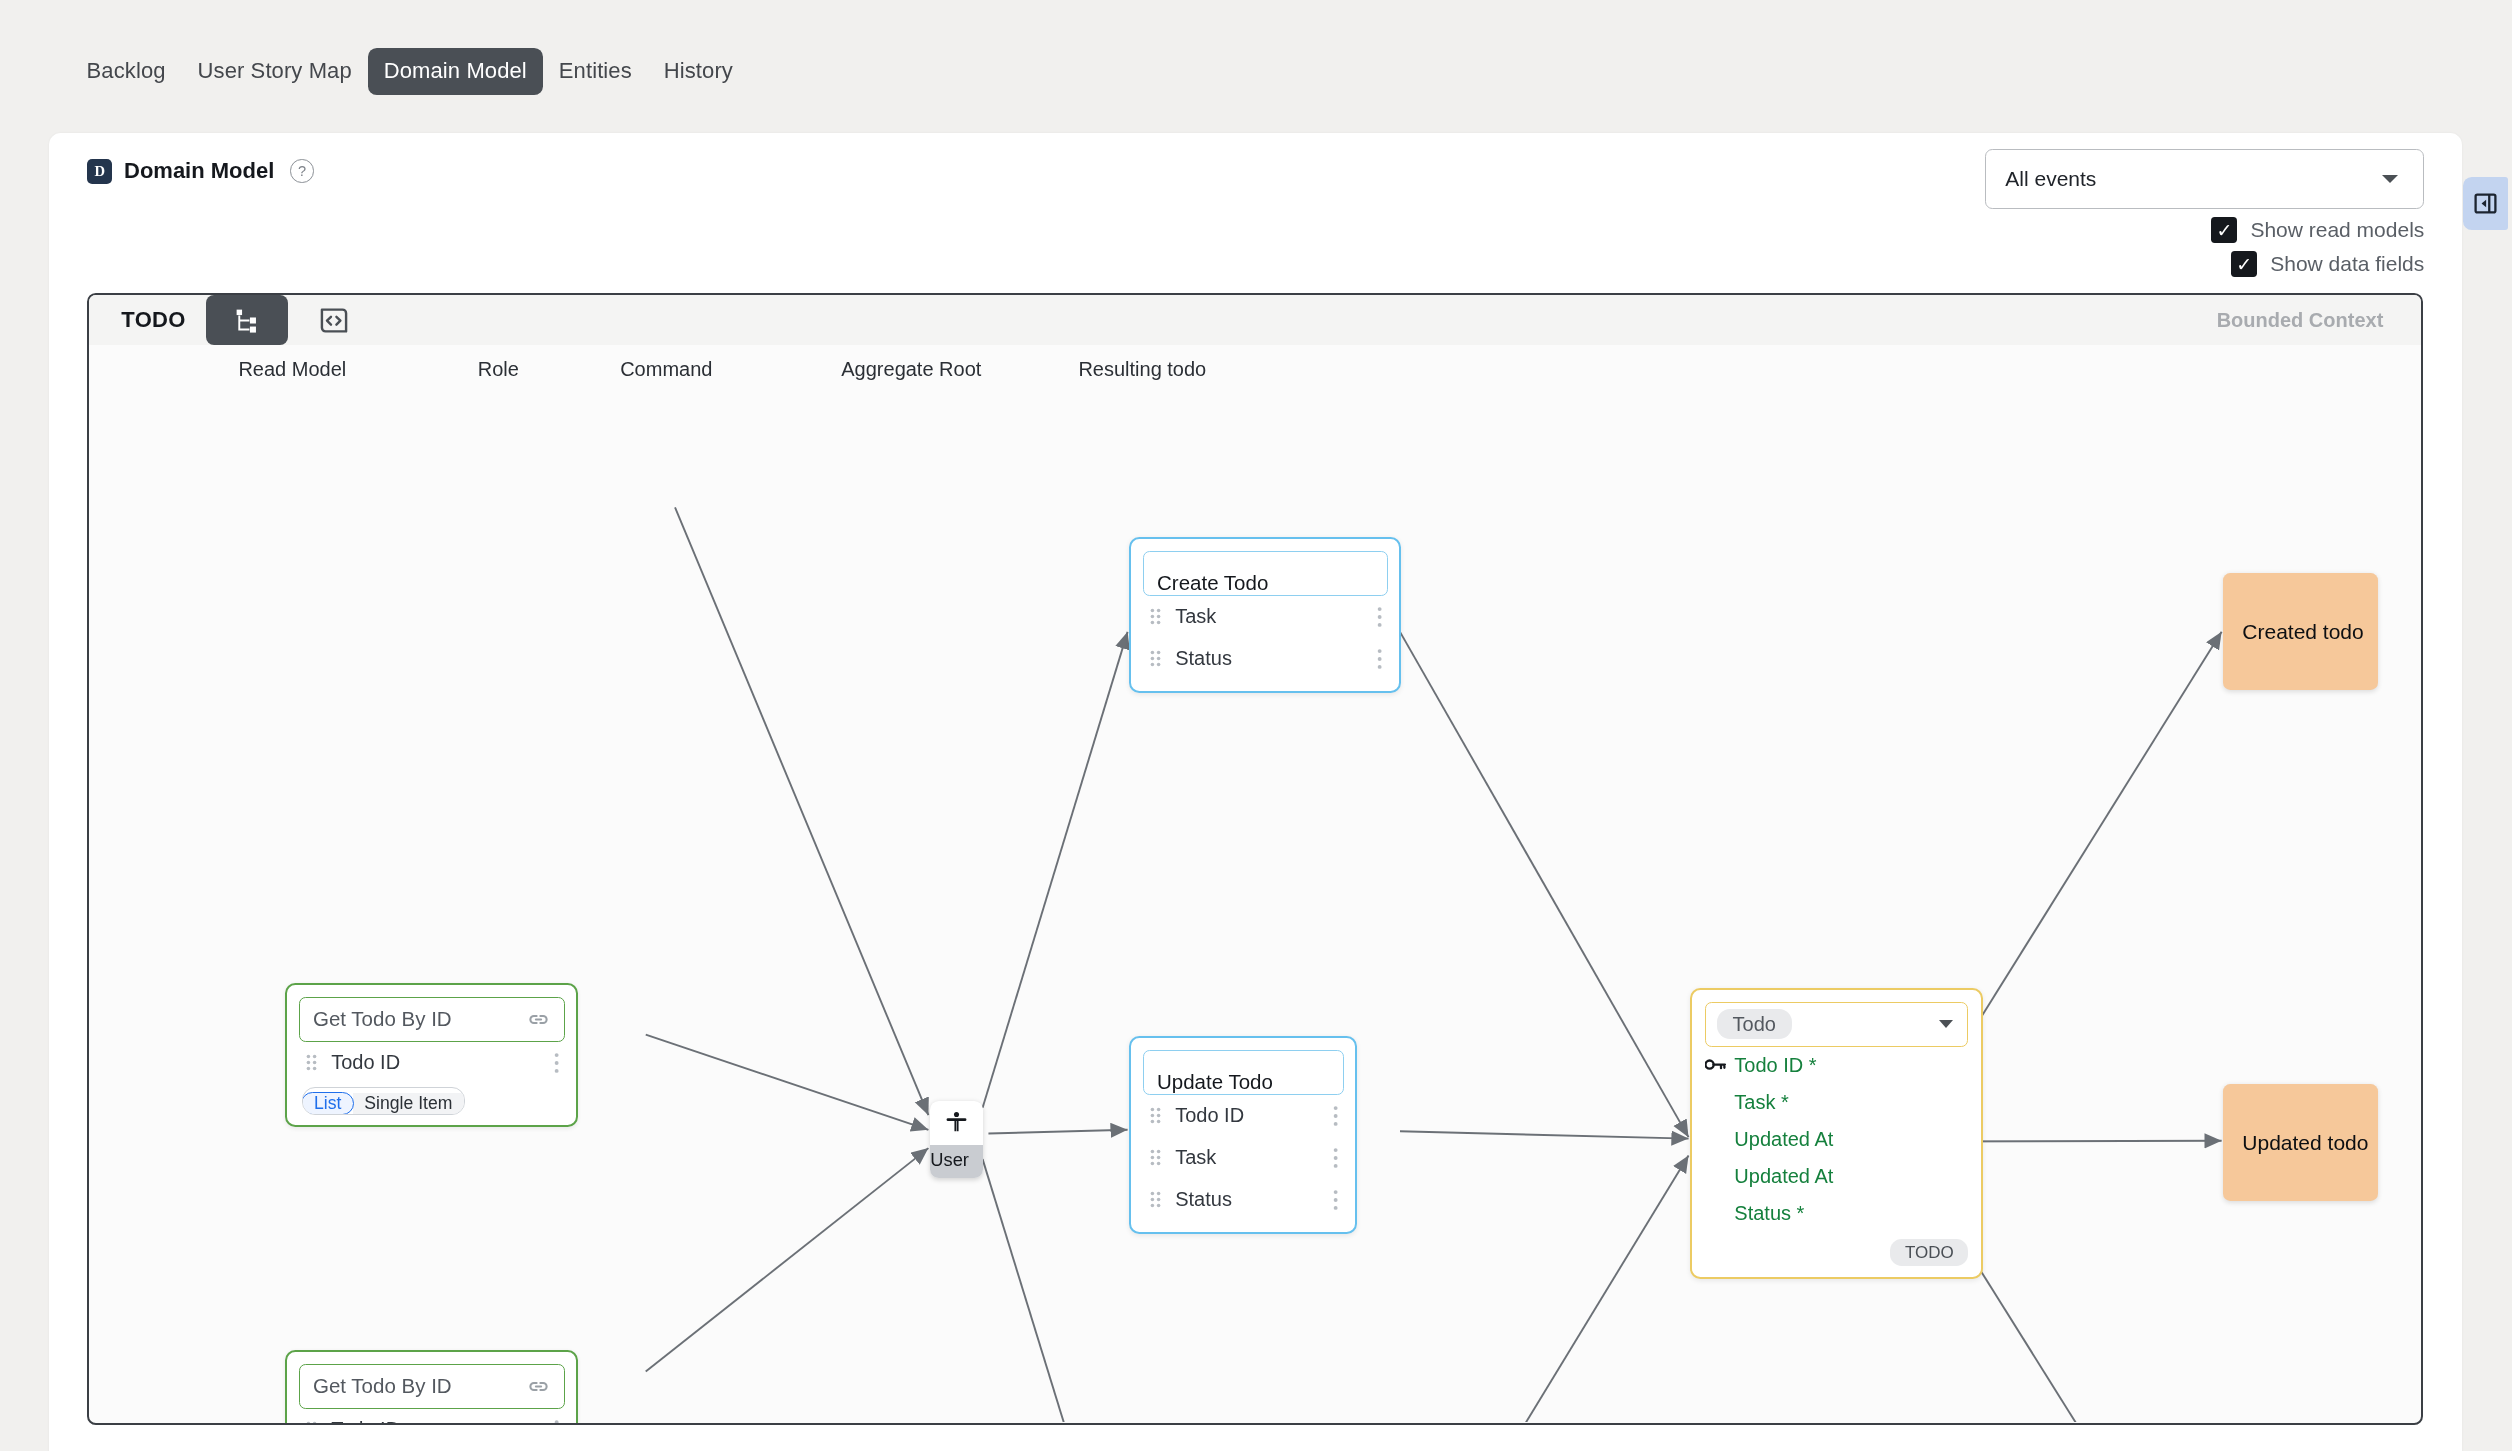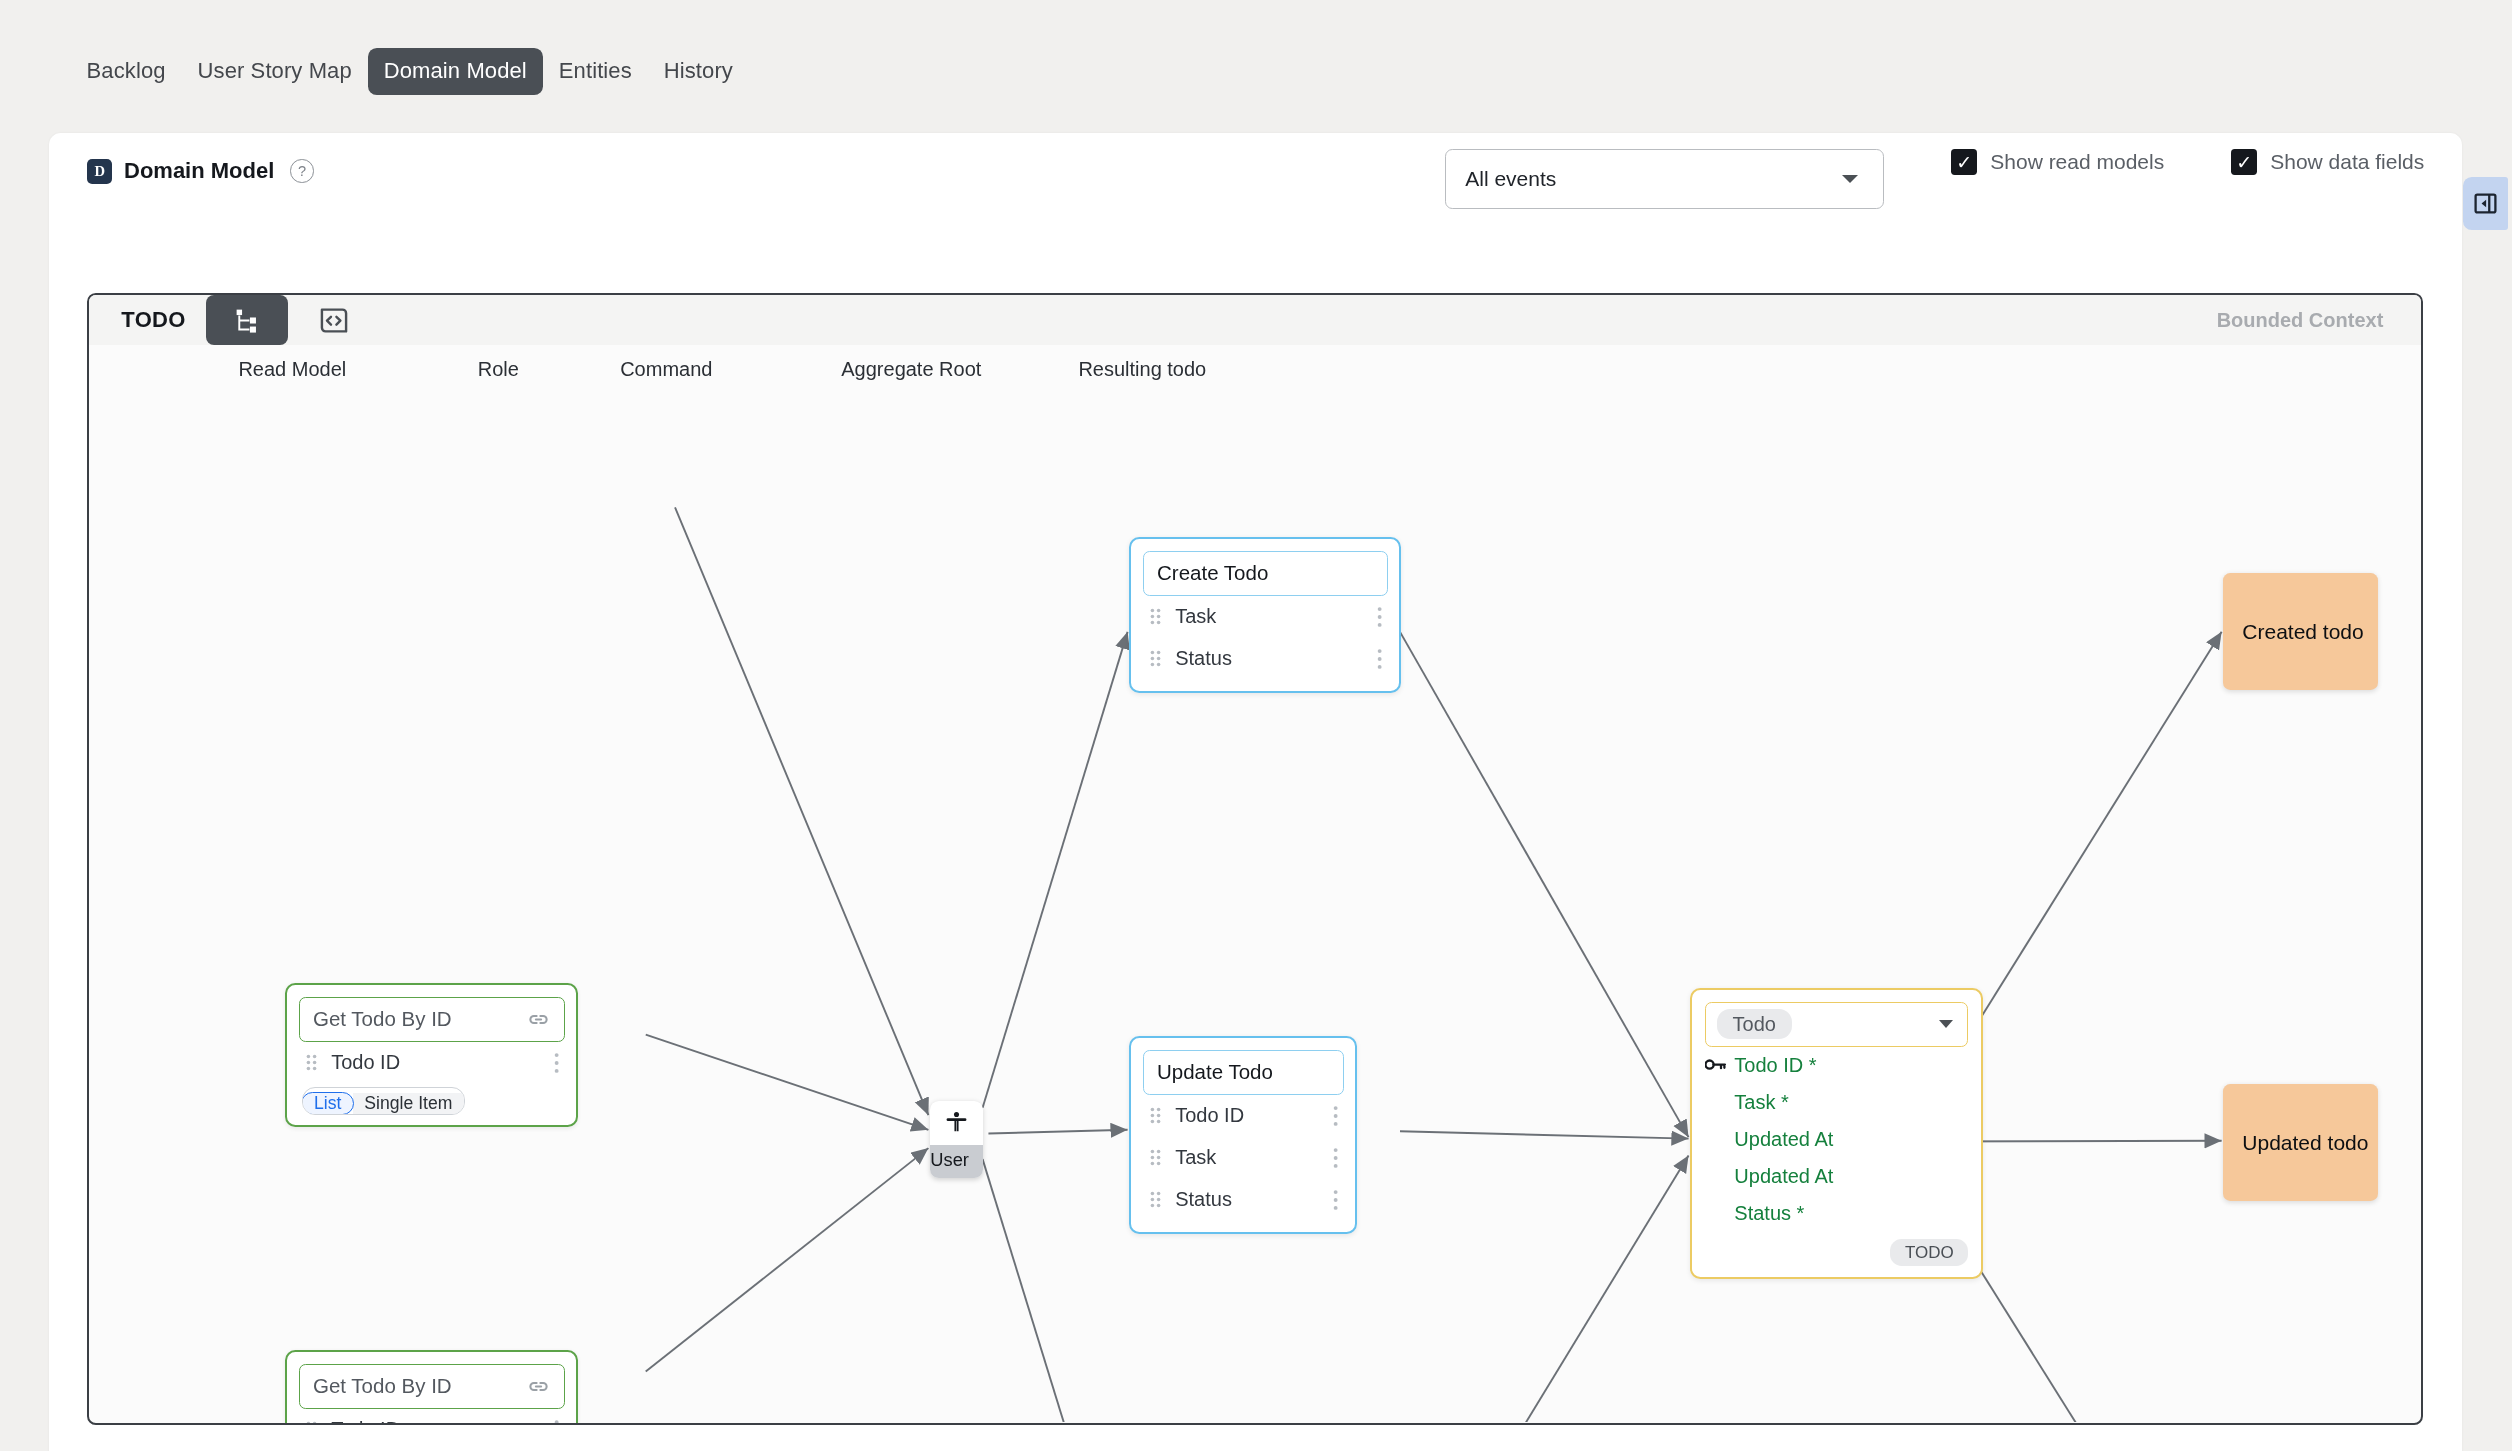--- a/index.html
+++ b/index.html
@@ -61,21 +61,21 @@
   .ph-title { font-size:22px; font-weight:700; color:#15181d; }
   .help-icon {
     width:23.4px; height:23.4px; border-radius:50%;
     border:1.5px solid #8b9096; color:#7e838a;
     font-size:14.6px; display:flex; align-items:center; justify-content:center;
     cursor:pointer; margin-left:4.4px;
   }
 
   .ph-controls {
     position:absolute; right:38px; top:16px;
-    display:flex; align-items:flex-start; gap:16px;
+    display:flex; align-items:flex-end; gap:8px;flex-direction:column;
   }
   .select-box {
     width:439px; height:60px; border:1.5px solid #b9bcc0; border-radius:7.3px;
     background:#fff; display:flex; align-items:center;
     padding:0 19px; position:relative; cursor:pointer;
   }
   .select-box .sel-val { font-size:21px; color:#20242a; }
   .caret {
     position:absolute; right:25px; top:50%; transform:translateY(-50%);
     width:0;height:0;border-left:8px solid transparent;border-right:8px solid transparent;
@@ -173,21 +173,21 @@
   .seg .off { color:#2b3036; background:#f2f3f5; }
 
   
   .cmd-card {
     background:#fff; border:2.2px solid #66c0ee; border-radius:10.3px;
     box-shadow:0 1.5px 5.1px rgba(0,0,0,.08);
     padding:11.7px 11.7px 11.7px 11.7px;
   }
   .cmd-input {
     border:1.5px solid #8ecff0; border-radius:6.6px; height:45px;
-    display:flex; align-items:center; padding:0 13px;
+    display:flex; align-items:flex-end; padding:0 13px;
     font-size:20.5px; color:#15181d; background:#fff;
   }
 
   
   .role-node {
     width:53px; background:#fff; border-radius:8.8px;
     box-shadow:0 1.5px 5.1px rgba(0,0,0,.16); overflow:hidden; text-align:left;
   }
   .role-top { height:44px; display:flex; align-items:center; justify-content:center; }
   .role-bottom {

